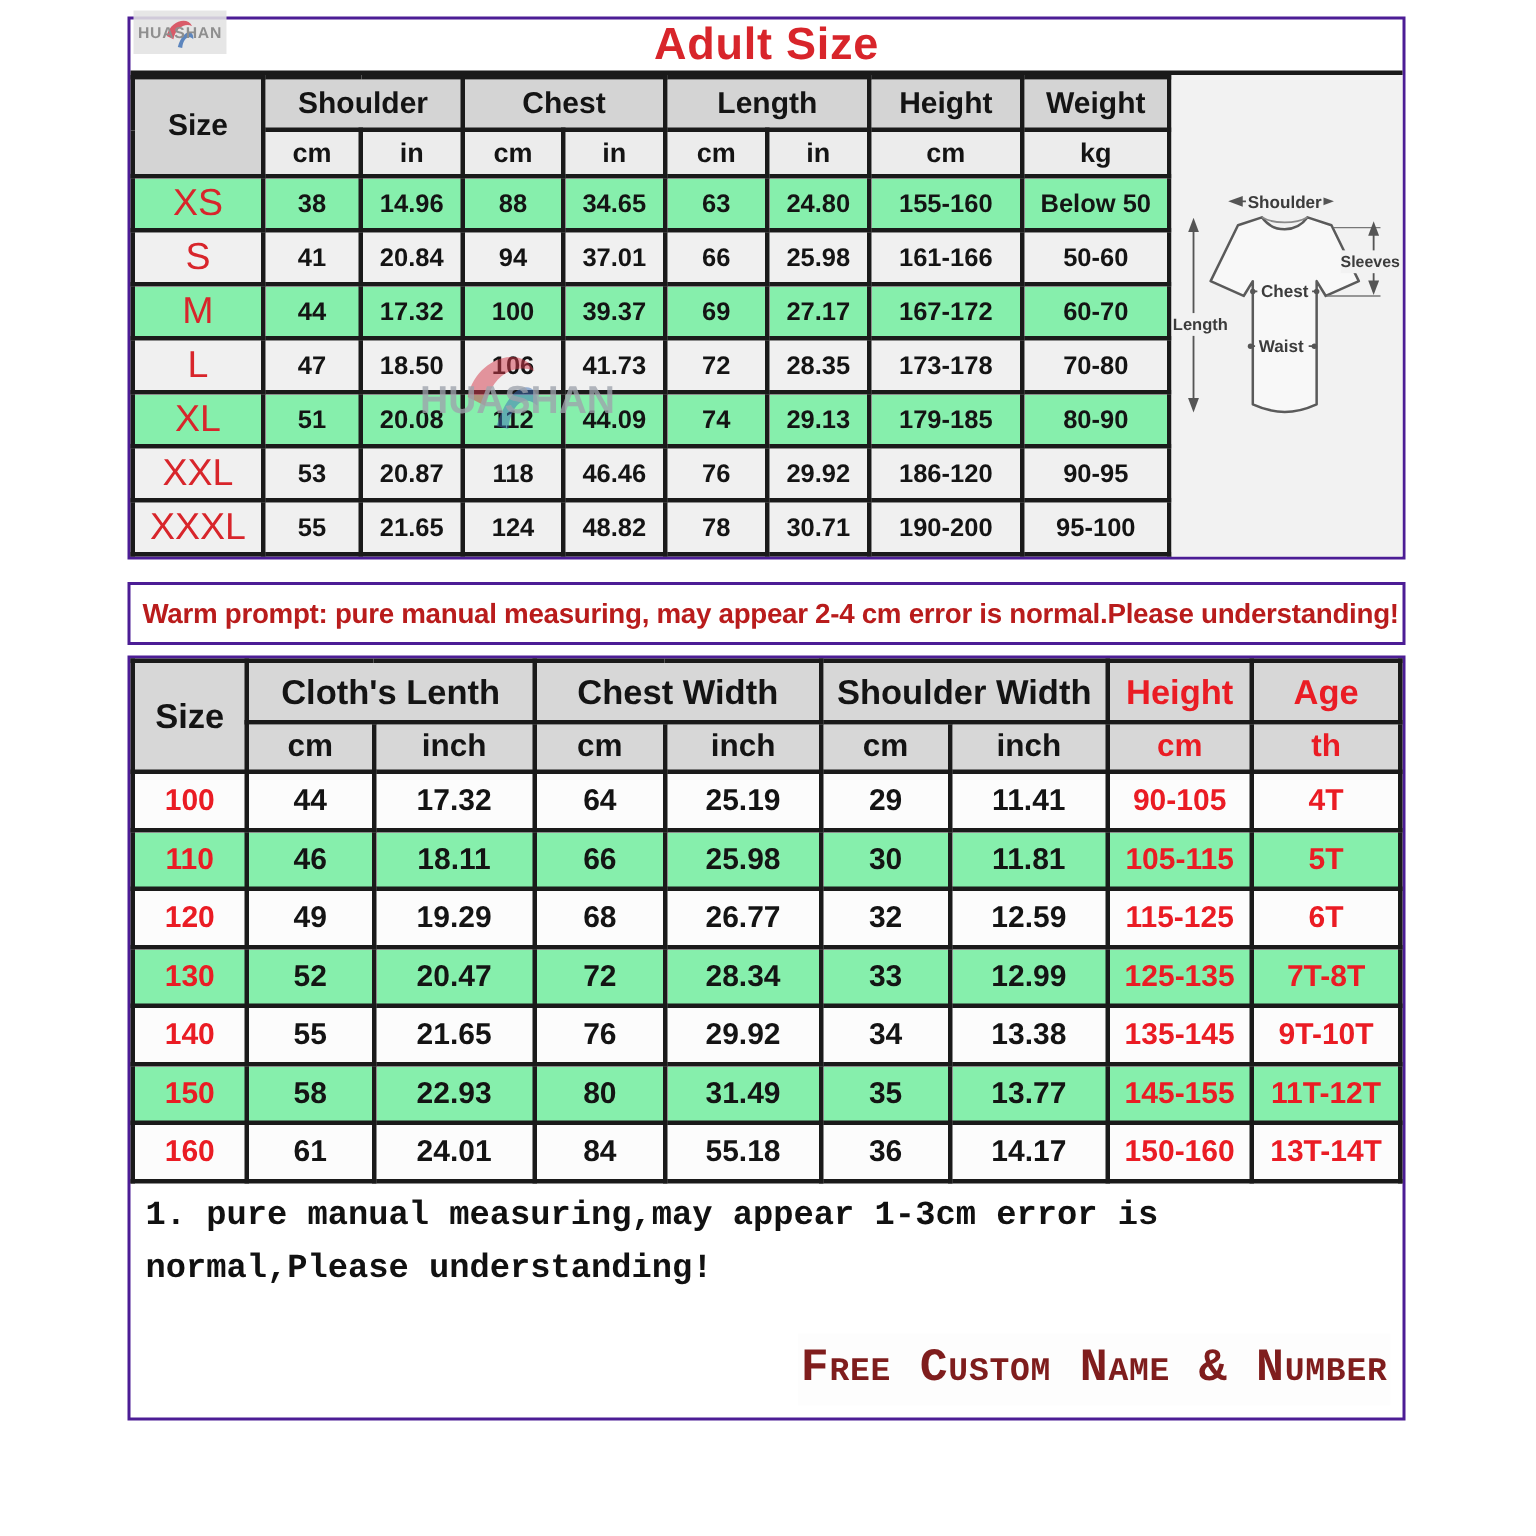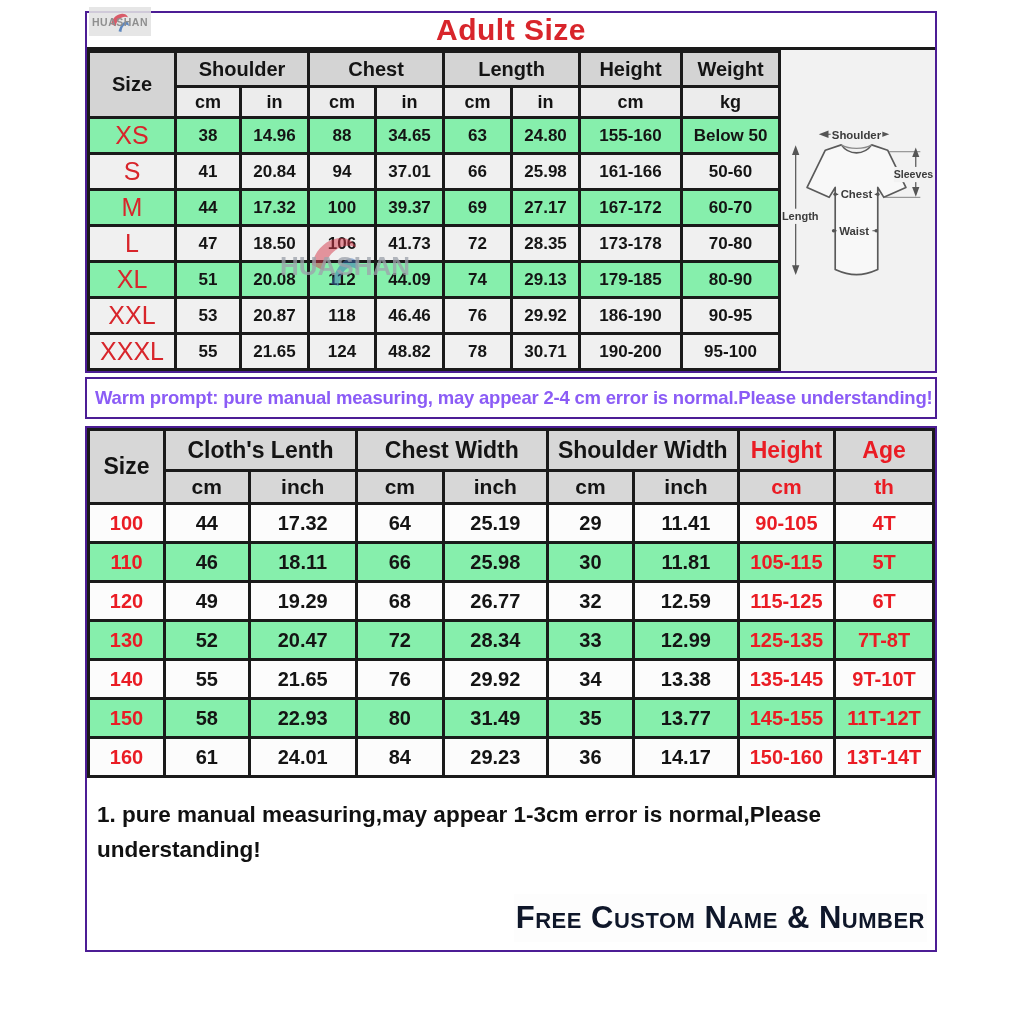--- a/index.html
+++ b/index.html
@@ -33,22 +33,22 @@
   .adult-tbl td.sz{color:#d8252b;font-weight:normal;font-size:25px}
 
   .tshirt-panel{
     flex:1;background:#f2f2f2;display:flex;align-items:center;justify-content:center;
   }
   .tshirt-panel svg{display:block}
   .diag-label{font-weight:bold;fill:#3c3c3c}
 
   
   .warm{
-    margin-top:4px;height:42px;display:flex;align-items:center;
-    padding-left:8px;color:#8b5cf6;font-weight:bold;font-size:18.5px;
+    margin-top:15px;height:42px;display:flex;align-items:center;
+    padding-left:8px;color:#b91c1c;font-weight:bold;font-size:18.5px;
     letter-spacing:-.2px;white-space:nowrap;
   }
 
   
   .child-section{margin-top:7px}
   .child-title{
     height:63px;border-bottom:3px solid #1a1a1a;
     display:flex;align-items:center;justify-content:center;
     font-weight:bold;font-size:45px;color:#ea1c24;letter-spacing:1px;
   }
@@ -60,27 +60,27 @@
   .child-tbl tr.ghead td{height:38px;background:#d7d7d7;font-size:23px}
   .child-tbl tr.uhead td{height:30px;background:#d7d7d7;font-size:21px}
   .child-tbl td.corner{font-size:26px}
   .child-tbl tr.data td{height:36px}
   .child-tbl tr.cg td{background:#86efac}
   .child-tbl tr.cl td{background:#fcfcfc}
   .child-tbl .c-red{color:#ea1c24}
 
   
   .notes{
-    position:relative;padding:20px 10px 6px 10px;height:146px;box-sizing:content-box;
-    font-weight:bold;font-size:22.5px;line-height:1.55;color:#111;
+    position:relative;padding:4px 10px 6px 10px;height:146px;box-sizing:content-box;
+    font-weight:bold;font-size:22.5px;line-height:1.55;color:#111;font-family:Liberation Mono, monospace;
   }
   .notes p{margin:0}
   .free{
     position:absolute;right:8px;bottom:8px;
-    font-variant:small-caps;font-weight:bold;font-size:31px;color:#0f172a;
+    font-variant:small-caps;font-weight:bold;font-size:31px;color:#7f1d1d;
     letter-spacing:.5px;background:#fdfdfd;padding:0 2px;
   }
 
   
   .wm-small{
     position:absolute;left:2px;top:-6px;width:62px;height:29px;z-index:6;
     background:rgba(226,226,226,.88);display:flex;align-items:center;justify-content:center;
     pointer-events:none;
   }
   .wm-small .wm-logo{position:absolute;left:20px;top:2px;opacity:.8}
@@ -214,21 +214,21 @@
             <td>80-90</td>
           </tr>
           <tr class="data rl">
             <td class="sz">XXL</td>
             <td>53</td>
             <td>20.87</td>
             <td>118</td>
             <td>46.46</td>
             <td>76</td>
             <td>29.92</td>
-            <td>186-190</td>
+            <td>186-120</td>
             <td>90-95</td>
           </tr>
           <tr class="data rl">
             <td class="sz">XXXL</td>
             <td>55</td>
             <td>21.65</td>
             <td>124</td>
             <td>48.82</td>
             <td>78</td>
             <td>30.71</td>
@@ -384,21 +384,21 @@
           <td>35</td>
           <td>13.77</td>
           <td class="c-red">145-155</td>
           <td class="c-red">11T-12T</td>
         </tr>
         <tr class="data cl">
           <td class="c-red">160</td>
           <td>61</td>
           <td>24.01</td>
           <td>84</td>
-          <td>29.23</td>
+          <td>55.18</td>
           <td>36</td>
           <td>14.17</td>
           <td class="c-red">150-160</td>
           <td class="c-red">13T-14T</td>
         </tr>
       </tbody>
     </table>
 
     <div class="notes">
       <p>1. pure manual measuring,may appear 1-3cm error is normal,Please understanding!</p>

